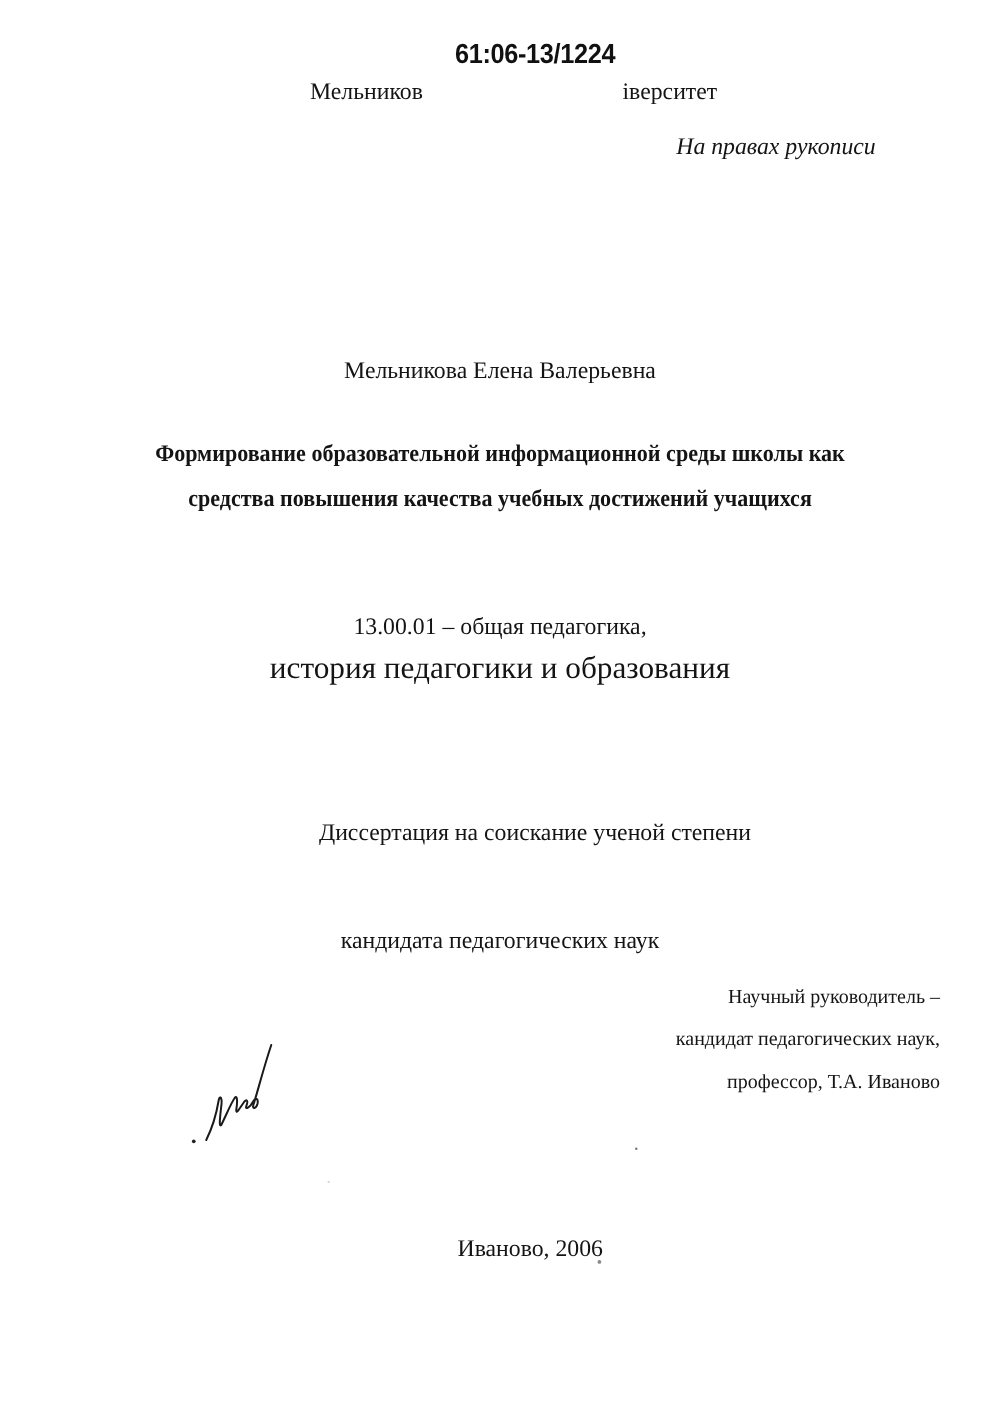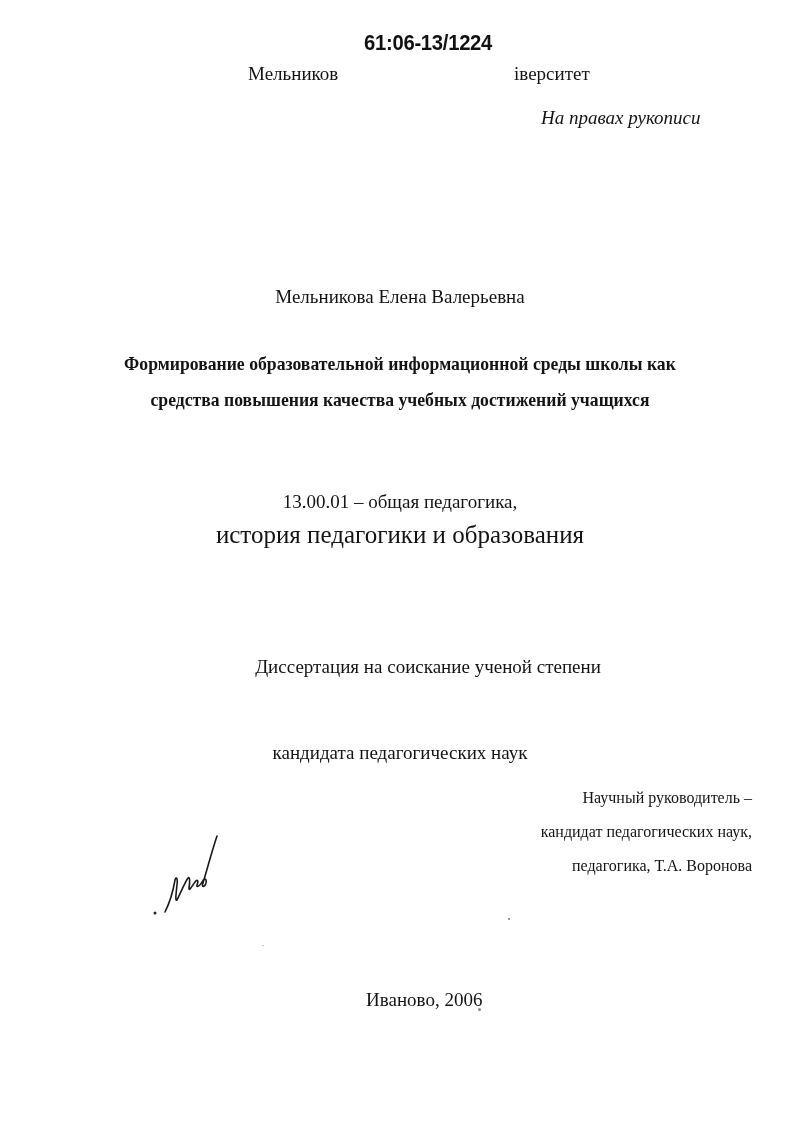--- a/index.html
+++ b/index.html
@@ -36,21 +36,21 @@
     }
     .univ-mask {
       top: 58px;
       left: 338px;
       width: 180px;
       height: 30px;
       background: #ffffff;
     }
     .univ-right {
       top: 63px;
-      left: 514px;
+      left: 498px;
       font-size: 19px;
     }
     .rights {
       top: 107px;
       left: 541px;
       font-size: 19px;
       font-style: italic;
     }
     .author {
       top: 286px;
@@ -114,21 +114,21 @@
   <div class="abs center title-line title-2">средства повышения качества учебных достижений учащихся</div>
 
   <div class="abs center spec-1">13.00.01 – общая педагогика,</div>
   <div class="abs center spec-2">история педагогики и образования</div>
 
   <div class="abs center diss-1">Диссертация на соискание ученой степени</div>
   <div class="abs center diss-2">кандидата педагогических наук</div>
 
   <div class="abs adv adv-1">Научный руководитель –</div>
   <div class="abs adv adv-2">кандидат педагогических наук,</div>
-  <div class="abs adv adv-3">педагогика, Т.А. Воронова</div>
+  <div class="abs adv adv-3">профессор, Т.А. Иваново</div>
 
   <svg class="abs signature" viewBox="0 0 90 95">
     <circle cx="10" cy="83" r="1.5" fill="#222"></circle>
     <path d="M20 82 C 24 74, 28 62, 30 50 C 31 46, 33 48, 32 55 C 31 64, 30 72, 32 70 C 36 62, 40 52, 43 48 C 45 46, 45 52, 44 58 C 44 62, 47 56, 50 52 C 52 49, 54 50, 52 55 C 51 58, 55 56, 57 52 C 59 48, 62 48, 61 53 C 60 57, 56 58, 58 53 C 62 40, 66 24, 72 6" fill="none" stroke="#1a1a1a" stroke-width="1.6" stroke-linecap="round" stroke-linejoin="round"></path>
   </svg>
 
   <div class="speck" style="left:508px; top:918px; width:2px; height:2px;"></div>
   <div class="speck" style="left:262px; top:945px; width:2px; height:1px; background:#bbb;"></div>
 
   <div class="abs place-year">Иваново, 2006</div>

